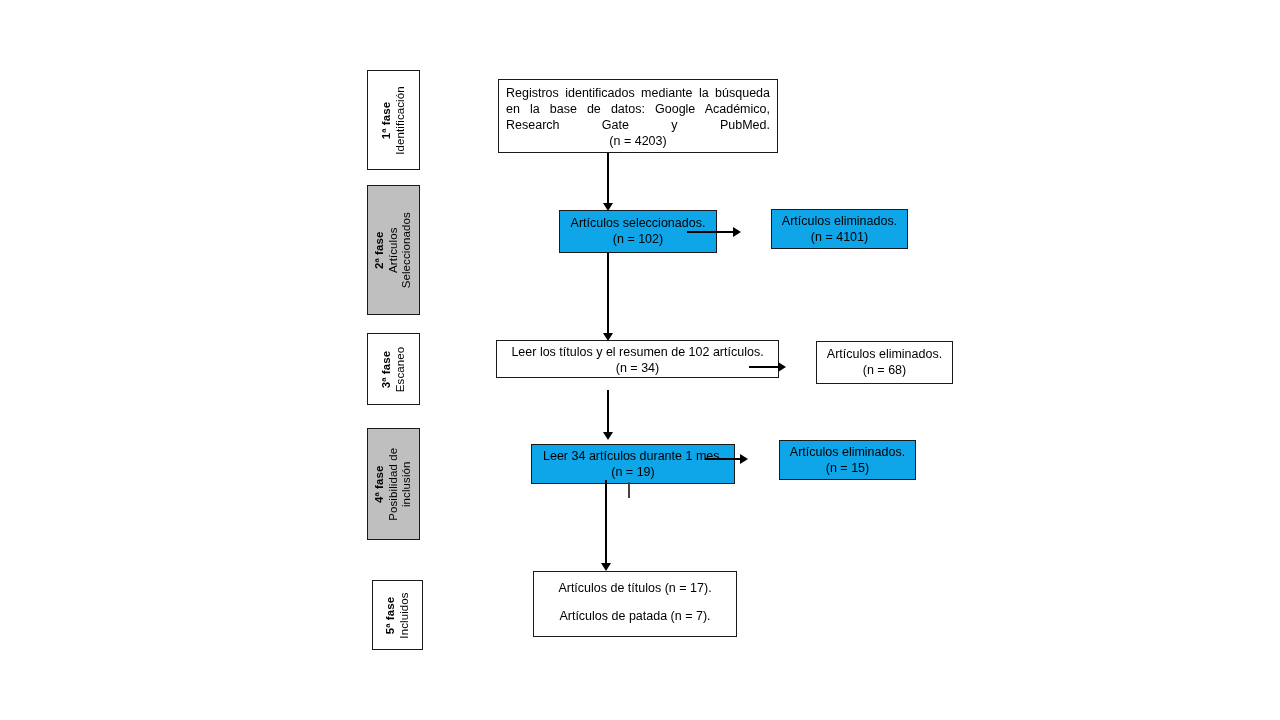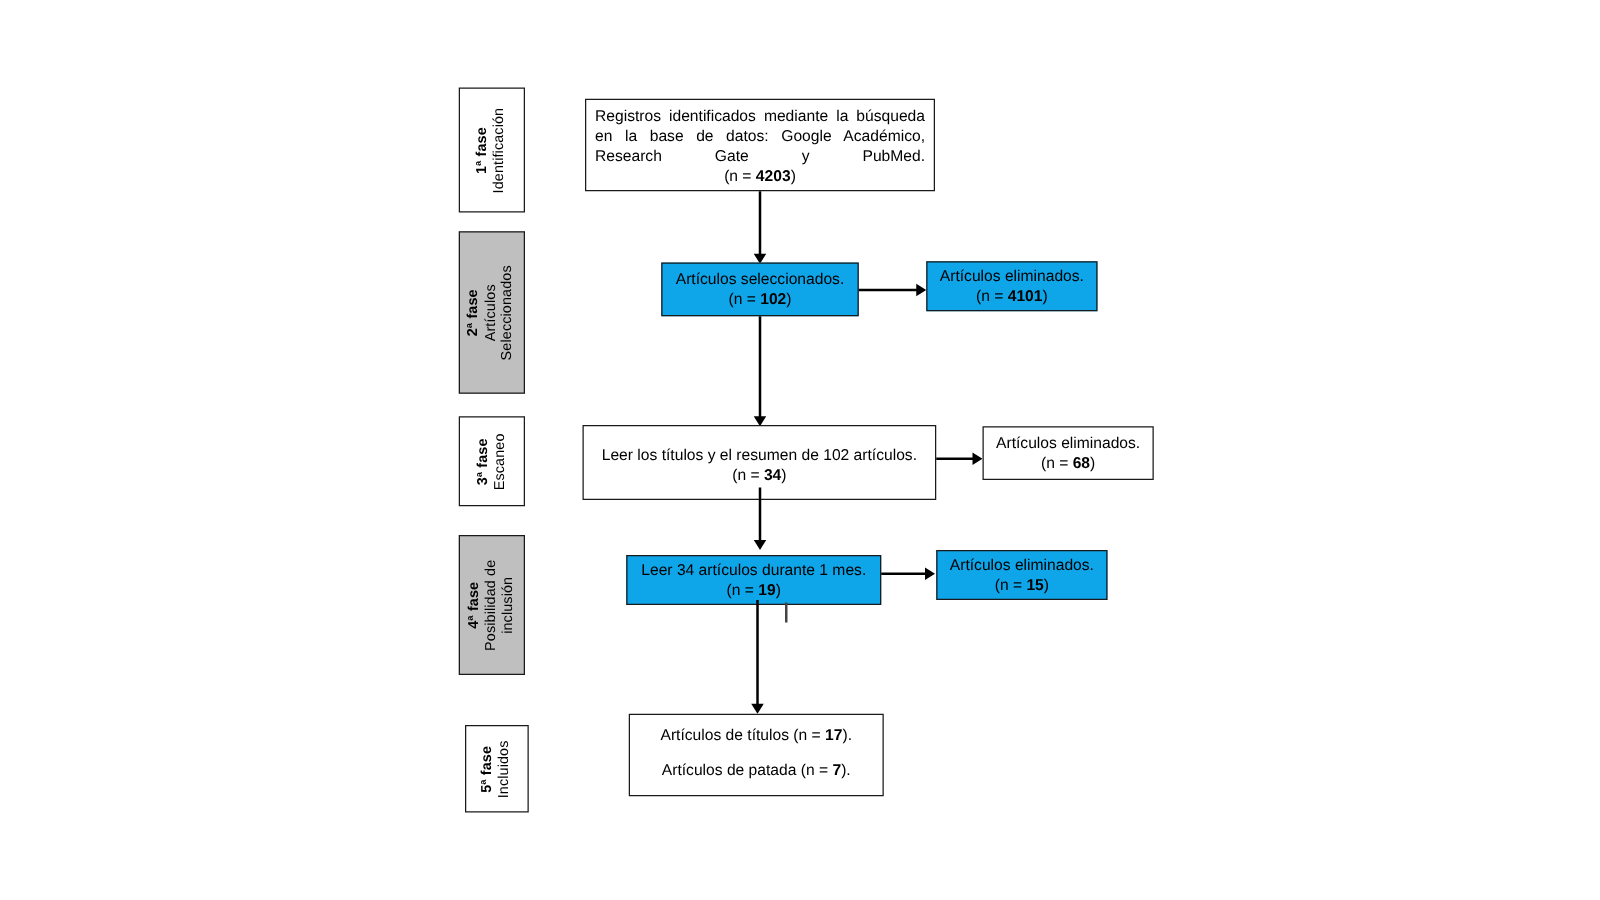--- a/index.html
+++ b/index.html
@@ -53,31 +53,32 @@
   }
 
   
   .node {
     position: absolute;
     box-sizing: border-box;
     border: 1.5px solid #1a1a1a;
     font-size: 12.5px;
     line-height: 16px;
     padding: 5px 7px;
+    margin-left: 30px;
   }
   .node.fill-white { background: #ffffff; }
   .node.fill-grey  { background: #0ea5e9; }
   .node .just {
     text-align: justify;
     text-align-last: justify;
   }
   .node .ctr {
     text-align: center;
   }
-  .node b { font-weight: bold; }
+  .node b { font-weight: normal; }
 
   
   .vline, .hline {
     position: absolute;
     background: #000000;
   }
   .vline { width: 2px; }
   .hline { height: 2px; }
 
   .arrow-down {
@@ -161,21 +162,21 @@
   <div class="arrow-right" style="left:733px; top:227px;"></div>
 
   <div class="node fill-grey" style="left:741px; top:209px; width:137px; height:40px; padding-top:3px;">
     <div class="ctr">Artículos eliminados.</div>
     <div class="ctr"><span>(n = </span><b>4101</b><span>)</span></div>
   </div>
 
   <div class="vline" style="left:607px; top:253px; height:82px;"></div>
   <div class="arrow-down" style="left:603px; top:333px;"></div>
 
-  <div class="node fill-white" style="left:466px; top:340px; width:283px; height:60px; padding-top:15px;">
+  <div class="node fill-white" style="left:466px; top:340px; width:283px; height:38px; padding-top:3px;">
     <div class="ctr">Leer los títulos y el resumen de 102 artículos.</div>
     <div class="ctr"><span>(n = </span><b>34</b><span>)</span></div>
   </div>
 
   <div class="hline" style="left:749px; top:366px; width:35px;"></div>
   <div class="arrow-right" style="left:778px; top:362px;"></div>
 
   <div class="node fill-white" style="left:786px; top:341px; width:137px; height:43px; padding-top:4px;">
     <div class="ctr">Artículos eliminados.</div>
     <div class="ctr"><span>(n = </span><b>68</b><span>)</span></div>

